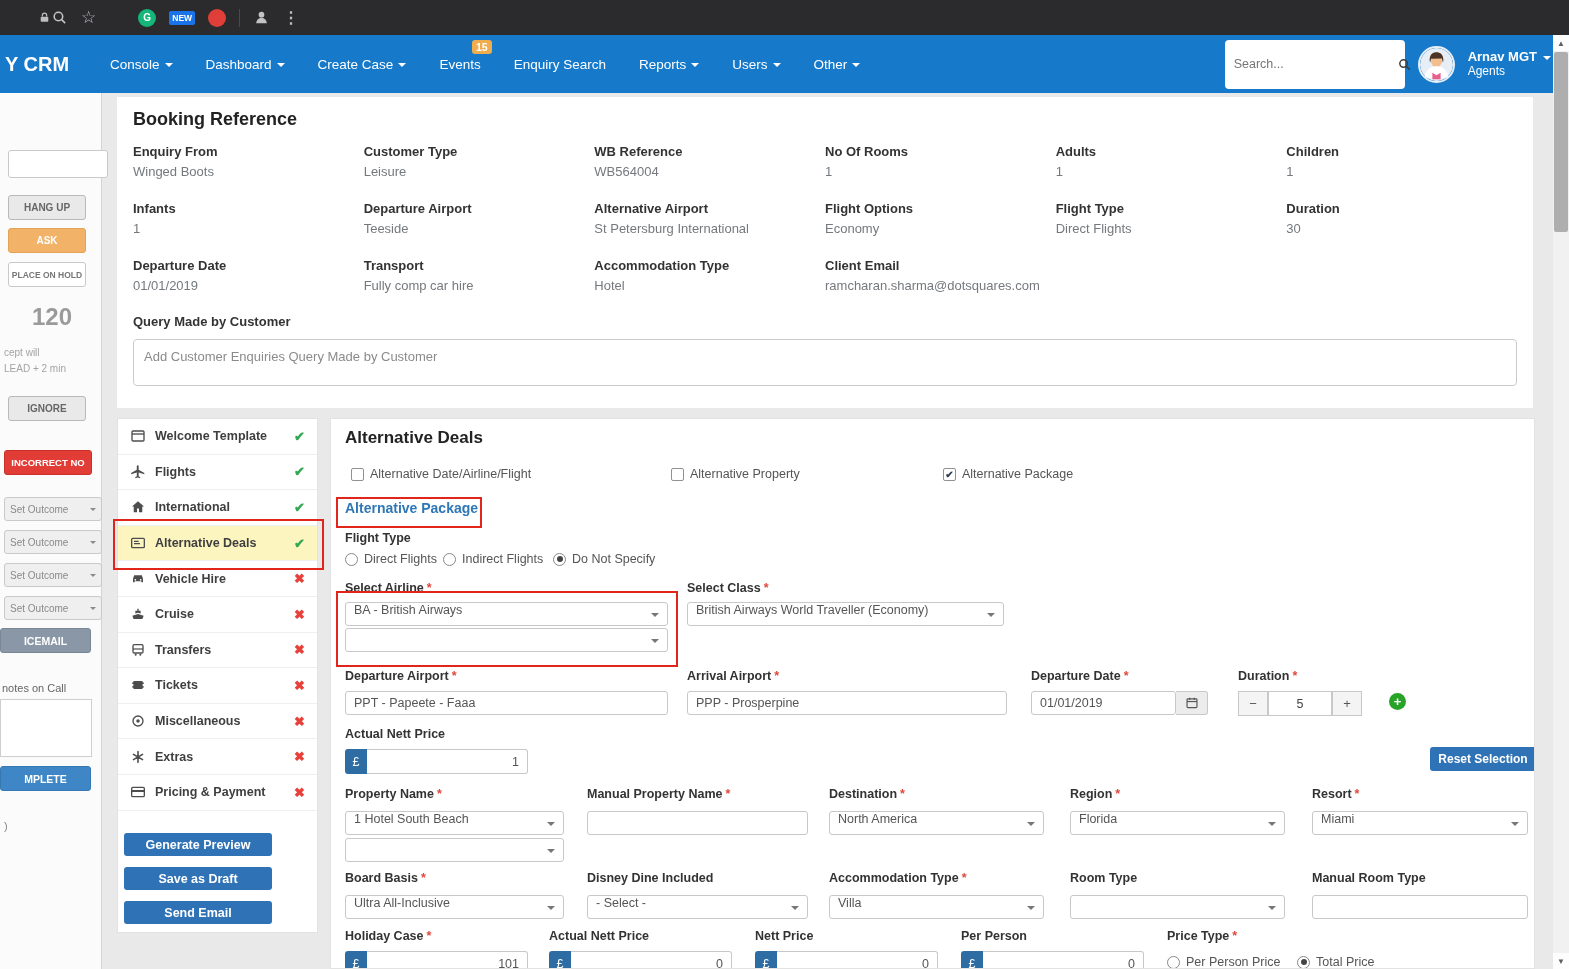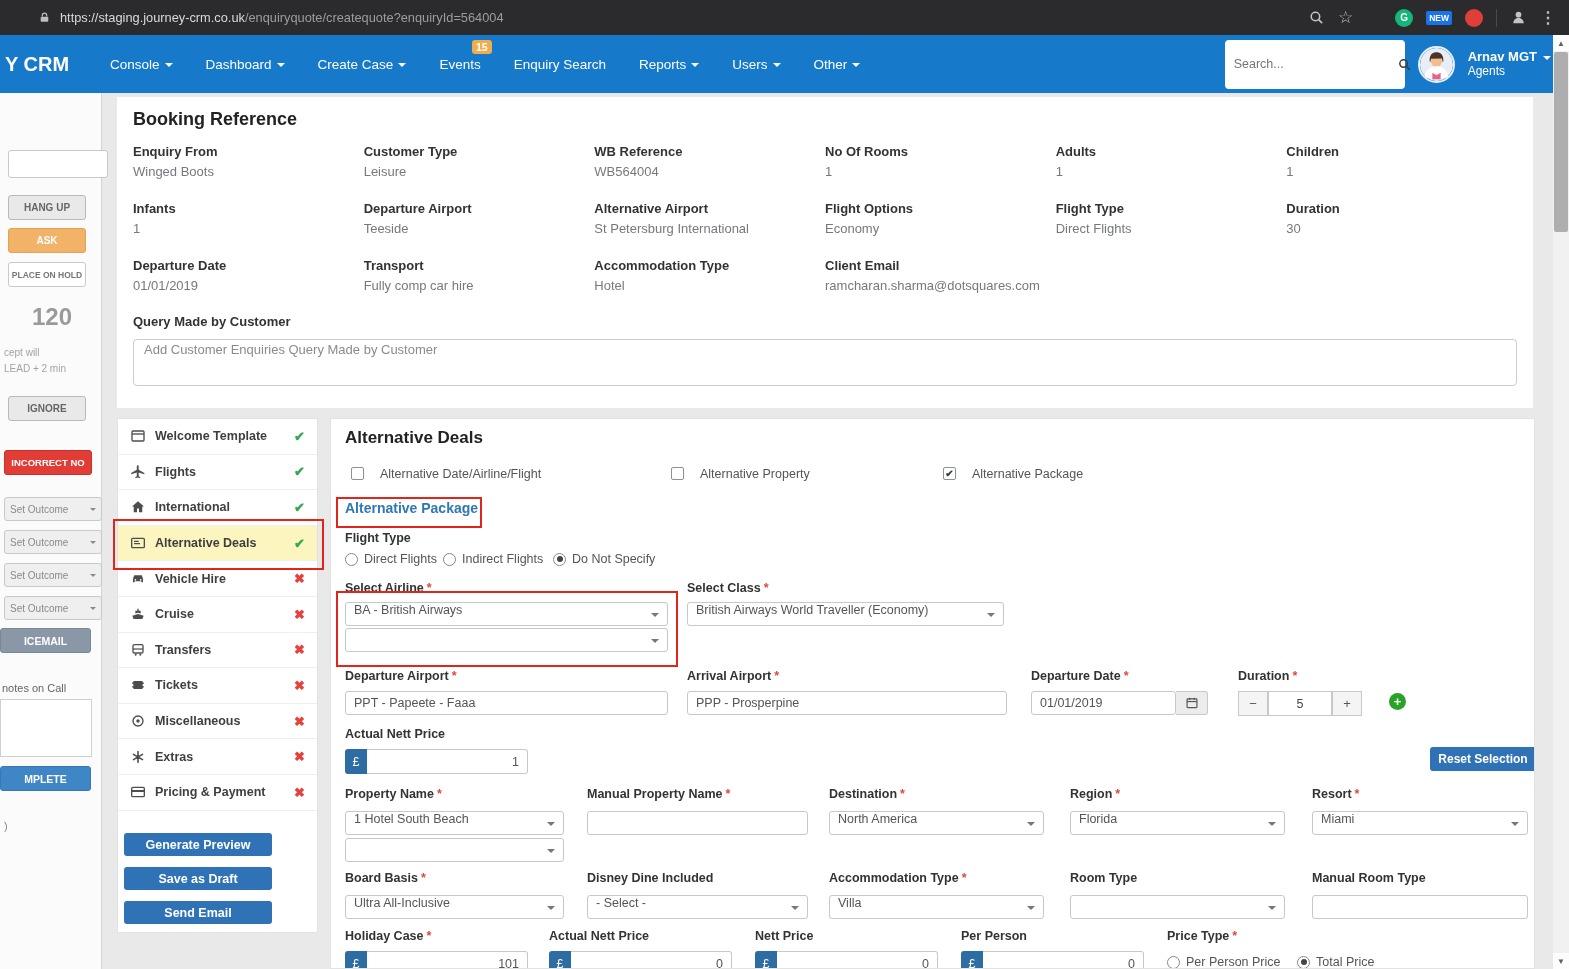--- a/index.html
+++ b/index.html
@@ -54,42 +54,42 @@
   .cp-notesarea{background:#fff;border:1px solid #cfcfcf}
   .cp-text{font-size:11px;color:#666;white-space:nowrap}
 
   
   .booking-panel{position:absolute;left:117px;top:97px;width:1416px;height:311px;background:#ffffff;padding:12px 16px;box-sizing:border-box;z-index:2}
   .panel-title{font-size:18px;font-weight:bold;color:#222}
   .bk-grid{display:grid;grid-template-columns:repeat(6,1fr);row-gap:22px;margin-top:14px}
   .fld .lbl{font-size:13px;font-weight:bold;color:#333}
   .fld .val{font-size:13px;color:#75797d;margin-top:5px;white-space:nowrap}
   .query-lbl{margin-top:21px;font-size:13px;font-weight:bold;color:#333}
-  .query-ta{margin-top:10px;width:100%;height:47px;border:1px solid #ccc;border-radius:4px;resize:none;padding:2px 10px;font-size:13px;color:#444;font-family:inherit;box-sizing:border-box;outline:none}
+  .query-ta{margin-top:10px;width:100%;height:47px;border:1px solid #ccc;border-radius:4px;resize:none;padding:9px 10px;font-size:13px;color:#444;font-family:inherit;box-sizing:border-box;outline:none}
   .query-ta::placeholder{color:#8b8b8b}
 
   
   .menu-panel{position:absolute;left:117px;top:418px;width:201px;height:515px;background:#fff;border:1px solid #e2e2e2;box-sizing:border-box;z-index:2}
   .menu-item{height:35.6px;display:flex;align-items:center;padding:0 12px;border-bottom:1px solid #efefef;cursor:pointer;box-sizing:border-box}
   .menu-item.active{background:#fdf5c0}
   .m-ico{width:16px;height:16px;color:#4d4d4d;flex:none;display:flex}
   .m-ico svg{width:16px;height:16px}
   .m-lbl{flex:1;margin-left:9px;font-size:12.5px;color:#3f3f3f;font-weight:bold;white-space:nowrap}
   .st-check{color:#35a854;font-weight:bold;font-size:13px}
   .st-cross{color:#e8403a;font-weight:bold;font-size:13px}
   .menu-btn{position:absolute;left:6px;width:148px;height:23px;background:#2f72b6;color:#fff;border:none;border-radius:3px;font-size:12.5px;font-weight:bold;font-family:inherit;cursor:pointer}
 
   
   .content-panel{position:absolute;left:330px;top:418px;width:1205px;height:551px;background:#fff;border:1px solid #e2e2e2;box-sizing:border-box;overflow:hidden;z-index:2}
   .ca{position:absolute}
   .deals-title{font-size:17px;font-weight:bold;color:#222}
   .pkg-head{font-size:14px;font-weight:bold;color:#2f77b5}
   .flabel{font-size:12.5px;font-weight:bold;color:#333;white-space:nowrap;display:flex;gap:3px}
   .req{color:#e0483d}
-  .cb{display:flex;align-items:flex-start;gap:16px;font-size:12.5px;color:#555;cursor:pointer;white-space:nowrap}
+  .cb{display:flex;align-items:flex-end;gap:6px;font-size:12.5px;color:#555;cursor:pointer;white-space:nowrap}
   .cb .box{width:13px;height:13px;border:1px solid #919191;border-radius:2px;background:#fff;display:flex;align-items:center;justify-content:center;font-size:10px;color:#2d3e50;font-weight:bold;flex:none;box-sizing:border-box}
   .radio{display:flex;align-items:center;gap:6px;font-size:12.5px;color:#555;cursor:pointer;white-space:nowrap}
   .radio .circ{width:13px;height:13px;border:1px solid #888;border-radius:50%;background:#fff;position:relative;flex:none;box-sizing:border-box}
   .radio.sel .circ:after{content:"";position:absolute;left:2.5px;top:2.5px;width:6px;height:6px;border-radius:50%;background:#444}
   .dd{height:24px;background:#fff;border:1px solid #c8c8c8;border-radius:3px;display:flex;align-items:center;padding:0 22px 8px 8px;font-size:12.5px;color:#555;cursor:pointer;box-sizing:border-box;position:absolute;white-space:nowrap;overflow:hidden}
   .dd:after{content:"";position:absolute;right:8px;top:10px;border-left:4px solid transparent;border-right:4px solid transparent;border-top:4px solid #777}
   .tinp{height:24px;border:1px solid #c8c8c8;border-radius:3px;padding:0 8px;font-size:12.5px;color:#555;font-family:inherit;outline:none;box-sizing:border-box;position:absolute;background:#fff}
   .cur{width:22px;height:25px;background:#2e6da4;color:#fff;display:flex;align-items:center;justify-content:center;font-size:12.5px;border-radius:3px 0 0 3px;position:absolute}
   .cur-inp{height:25px;border:1px solid #c8c8c8;border-left:none;border-radius:0 3px 3px 0;text-align:right;padding:0 8px;font-size:12.5px;color:#555;font-family:inherit;outline:none;box-sizing:border-box;position:absolute;background:#fff}
   .date-addon{width:32px;height:24px;background:#ececec;border:1px solid #c8c8c8;border-left:none;border-radius:0 3px 3px 0;display:flex;align-items:center;justify-content:center;cursor:pointer;position:absolute;box-sizing:border-box}
@@ -111,21 +111,20 @@
 
 <div id="page">
 
   <div class="browser-bar">
     <span class="lock-wrap ci">
       <svg width="13" height="15" viewBox="0 0 24 24">
           <rect x="5" y="10.5" width="14" height="9.5" rx="1.5" fill="#bfbfbf"></rect>
           <path d="M8 10V7.8a4 4 0 018 0V10" fill="none" stroke="#bfbfbf" stroke-width="2.2"></path>
         </svg>
     </span>
-    <div class="url"><span class="domain">https://staging.journey-crm.co.uk</span><span>/enquiryquote/createquote?enquiryId=564004</span></div>
     <div class="chrome-icons">
       <span class="ci">
         <svg width="17" height="17" viewBox="0 0 24 24">
             <circle cx="10.5" cy="10.5" r="6" fill="none" stroke="#c3c3c3" stroke-width="2.2"></circle>
             <path d="M15 15l5 5" stroke="#c3c3c3" stroke-width="2.2"></path>
           </svg>
       </span>
       <span class="ci star">☆</span>
       <span style="width:16px"></span>
       <span class="ci ext-circle ext-green">G</span>

